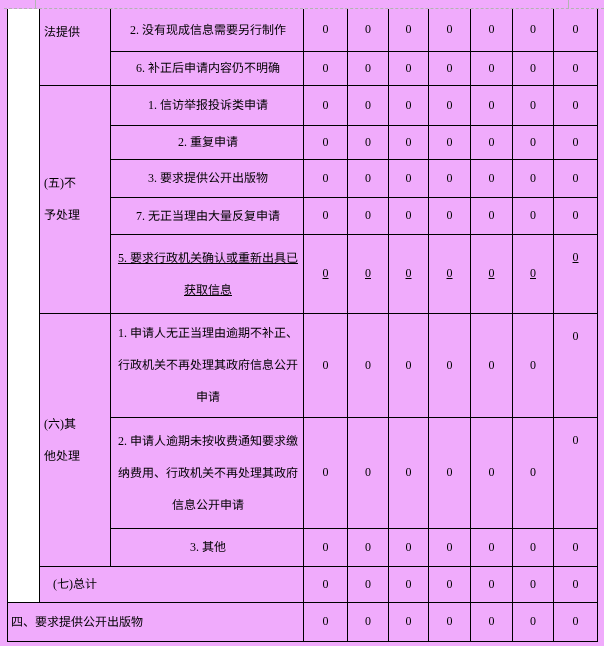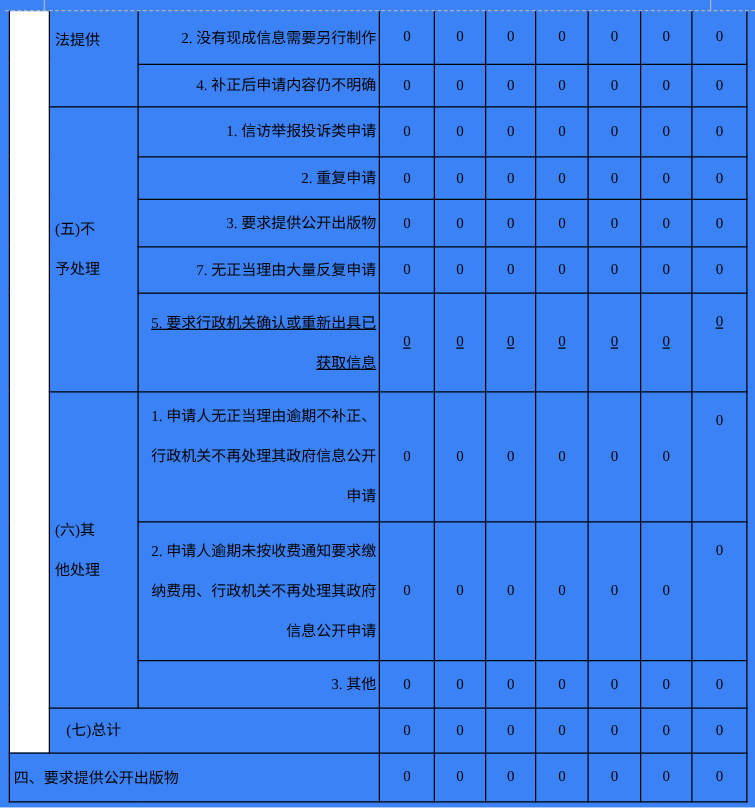--- a/index.html
+++ b/index.html
@@ -1,36 +1,36 @@
 <!DOCTYPE html>
 <html lang="zh-CN"><head>
 <meta charset="utf-8">
 <style>
   html,body{margin:0;padding:0;background:#fff;}
-  .stage{position:relative;width:604px;height:646px;background:#3b82f6;overflow:hidden;
+  .stage{position:relative;width:604px;height:646px;background:#f0abfc;overflow:hidden;
          font-family:"Liberation Serif","DejaVu Serif",serif;color:#000;}
   
   .pagebreak-line{position:absolute;left:4px;top:8px;width:600px;height:0;
                   border-top:1px dashed #b3b3b3;}
   .stub{position:absolute;top:0;width:1px;height:9px;background:#b3b3b3;}
   .stub-left{left:35px;}
   .stub-right{left:568px;}
 
   table.report{position:absolute;left:7px;top:9px;width:590px;
                border-collapse:collapse;table-layout:fixed;}
   td{border:1px solid #000;padding:0;font-size:12px;overflow:hidden;}
   tr.h42{height:42px;} tr.h34{height:34px;} tr.h40{height:40px;}
   tr.h38{height:38px;margin-top:47px;} tr.h37{height:37px;} tr.h79{height:79px;text-decoration:underline;}
   tr.h104{height:104px;} tr.h111{height:111px;} tr.h36{height:36px;margin-top:32px;}
   tr.h39{height:39px;}
   .no-top{border-top:none;}
   td.spacer{background:#fff;}
   td.cat{line-height:32px;padding:0 9px 0 4px;vertical-align:middle;white-space:pre-line;}
   td.cat.vtop-cat{vertical-align:top;padding-top:7px;}
-  td.item{line-height:32px;padding:0 2px 0 4px;vertical-align:middle;text-align:right;}
+  td.item{line-height:32px;padding:0 2px 0 4px;vertical-align:middle;text-align:center;}
   td.num{text-align:center;vertical-align:middle;}
   td.num.vtop{vertical-align:top;line-height:32px;padding-top:6px;}
   td.total{line-height:32px;padding:0 2px 0 13px;vertical-align:middle;}
   td.carry{line-height:32px;padding:0 2px 0 3px;vertical-align:middle;}
 </style>
 </head>
 <body>
 
 <div class="stage">
   <div class="stub stub-left"></div>
@@ -59,21 +59,21 @@
       <td class="num no-top">0</td>
       <td class="num no-top">0</td>
       <td class="num no-top">0</td>
       <td class="num no-top">0</td>
       <td class="num no-top">0</td>
       <td class="num no-top">0</td>
       <td class="num no-top">0</td>
     </tr>
 
     <tr class="h34">
-      <td class="item">4. 补正后申请内容仍不明确</td>
+      <td class="item">6. 补正后申请内容仍不明确</td>
       <td class="num">0</td>
       <td class="num">0</td>
       <td class="num">0</td>
       <td class="num">0</td>
       <td class="num">0</td>
       <td class="num">0</td>
       <td class="num">0</td>
     </tr>
 
     <tr class="h40">

